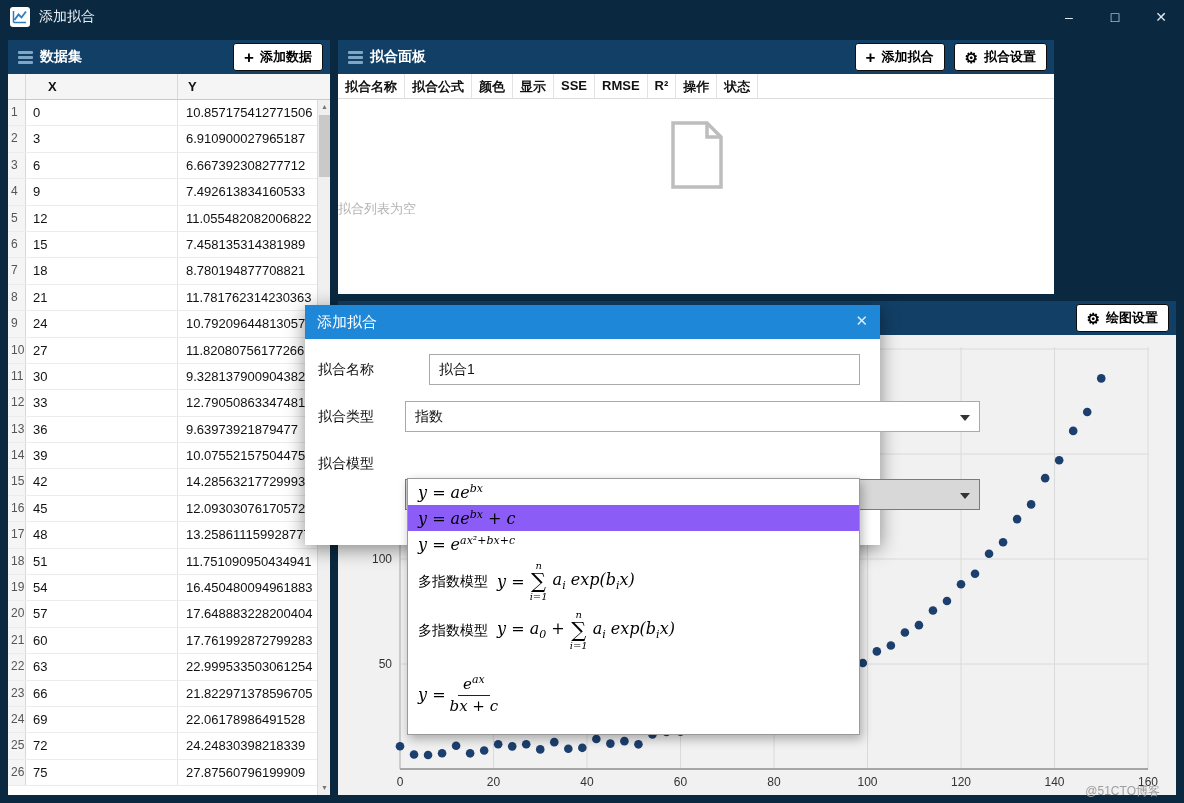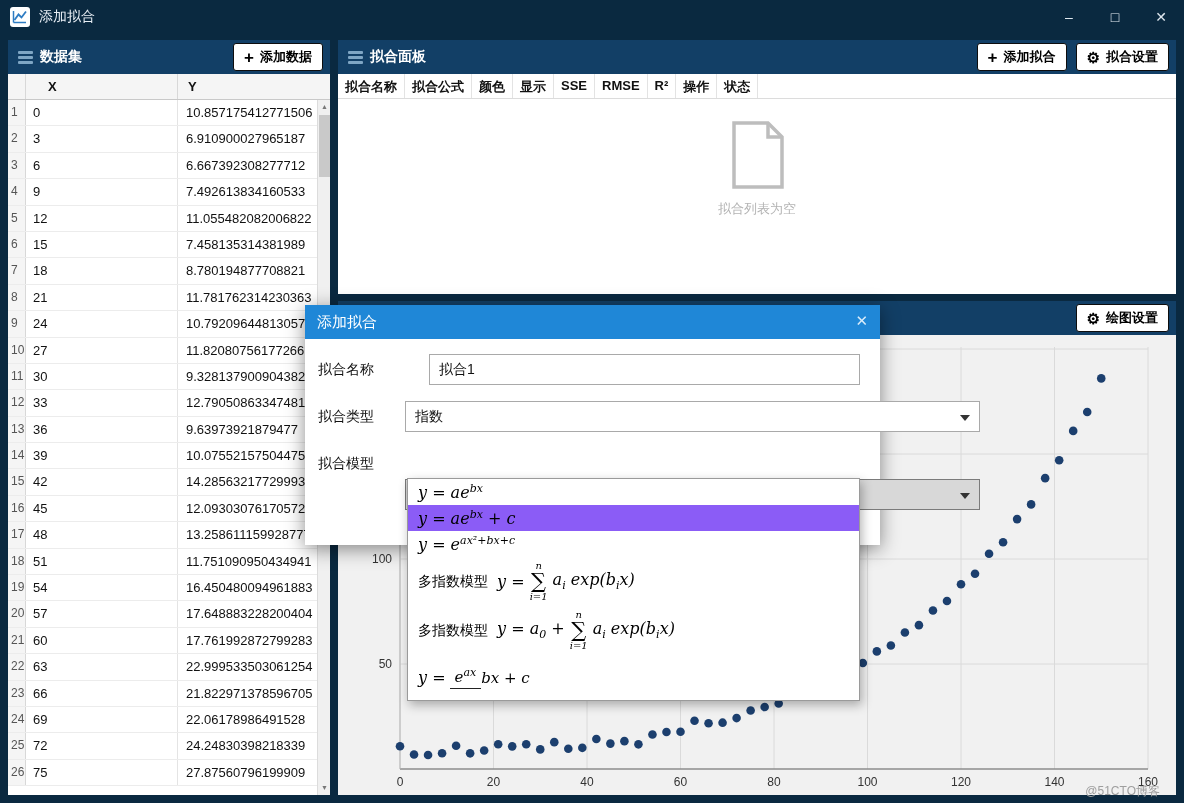--- a/index.html
+++ b/index.html
@@ -34,24 +34,24 @@
   .t-row { display:flex; height:26.4px; border-bottom:1px solid #ececec; font-size:13px; align-items:stretch; }
   .t-row .c-num { width:18px; background:#f5f5f5; border-right:1px solid #d8d8d8; color:#555; padding:5px 0 0 3px; font-size:12px; }
   .t-row .c-x { width:152px; border-right:1px solid #e4e4e4; padding:5px 0 0 7px; color:#111; }
   .t-row .c-y { flex:1; padding:5px 0 0 8px; color:#111; white-space:nowrap; overflow:hidden; }
   .scrollbar { position:absolute; right:0; top:60px; bottom:0; width:13px; background:#f0f0f0; border-left:1px solid #dcdcdc; }
   .sb-arrow { position:absolute; left:0; width:13px; height:14px; color:#777; font-size:7px; text-align:center; line-height:14px; }
   .sb-up { top:0; } .sb-down { bottom:0; }
   .sb-thumb { position:absolute; left:1px; top:15px; width:11px; height:62px; background:#c9c9c9; }
 
   
-  .fit-panel { left:338px; top:40px; width:838px; height:254px; }
+  .fit-panel { left:338px; top:40px; width:716px; height:254px; }
   .fit-colheader { position:absolute; left:0; top:34px; right:0; height:25px; display:flex; border-bottom:1px solid #dcdcdc; background:#fff; }
   .fit-colheader .fc { font-weight:bold; font-size:13px; color:#111; padding:4px 7px 0 7px; border-right:1px solid #e3e3e3; white-space:nowrap; }
-  .empty-state { position:absolute; left:0; right:0; top:80px; text-align:center; }
+  .empty-state { position:absolute; left:0; right:0; top:80px; }
   .empty-state svg { display:block; margin:0 auto; }
   .empty-text { margin-top:10px; color:#b3b3b3; font-size:13px; }
 
   
   .plot-panel { left:338px; top:301px; width:838px; height:494px; background:#f1f1f1; }
   .plot-body { position:absolute; left:0; top:36px; right:0; bottom:0; background:#f1f1f1; }
   .plot-body svg { display:block; }
   svg text { font-family:"Liberation Sans", sans-serif; }
 
   
@@ -71,21 +71,21 @@
   .dd-item { display:flex; align-items:center; padding:2px 10px; min-height:26px; font-size:16px; color:#000; }
   .dd-item.selected { background:#8b5cf6; }
   .math { font-family:"DejaVu Serif", serif; font-style:italic; }
   .math sup { font-size:11px; font-style:italic; }
   .math sub { font-size:11px; font-style:italic; }
   .cn { font-style:normal; font-family:"Liberation Sans",sans-serif; font-size:14px; margin-right:4px; }
   .sum { display:inline-flex; flex-direction:column; align-items:center; line-height:1; margin:2px 5px; vertical-align:middle; }
   .sum .t { font-size:10px; font-family:"DejaVu Serif",serif; font-style:italic; }
   .sum .s { font-size:21px; font-style:normal; font-family:"DejaVu Serif",serif; line-height:1; }
   .sum .b { font-size:10px; font-family:"DejaVu Serif",serif; font-style:italic; }
-  .frac { display:inline-flex; flex-direction:row; align-items:center; line-height:1.25; margin:9px 4px; vertical-align:middle; }
+  .frac { display:inline-flex; flex-direction:column; align-items:center; line-height:1.25; margin:16px 4px; vertical-align:middle; }
   .frac .fn { border-bottom:1px solid #222; padding:0 5px 1px 5px; font-size:15px; }
   .frac .fd { padding-top:1px; font-size:15px; }
 
   .watermark { position:absolute; right:24px; bottom:3px; z-index:50; color:#9e9e9e; font-size:12px; }
 </style>
 </head>
 <body>
 
 <div class="titlebar">
   <div class="app-icon">

